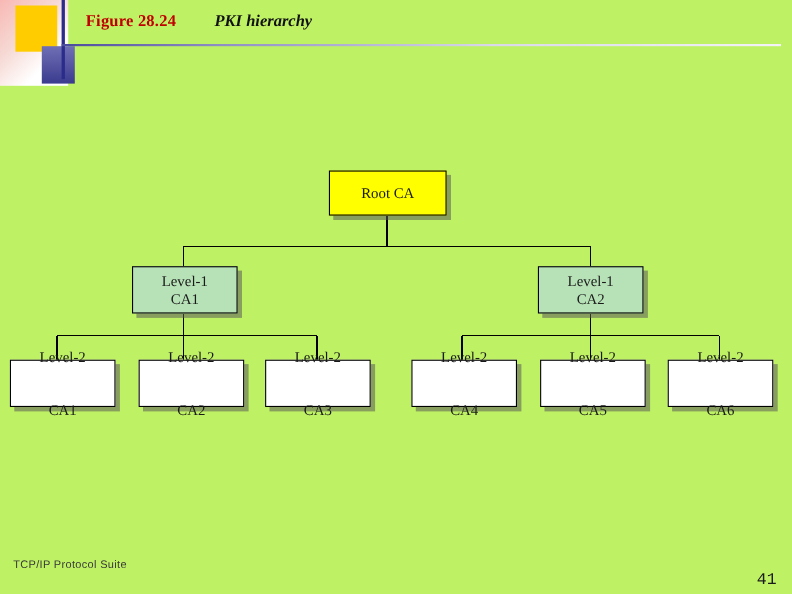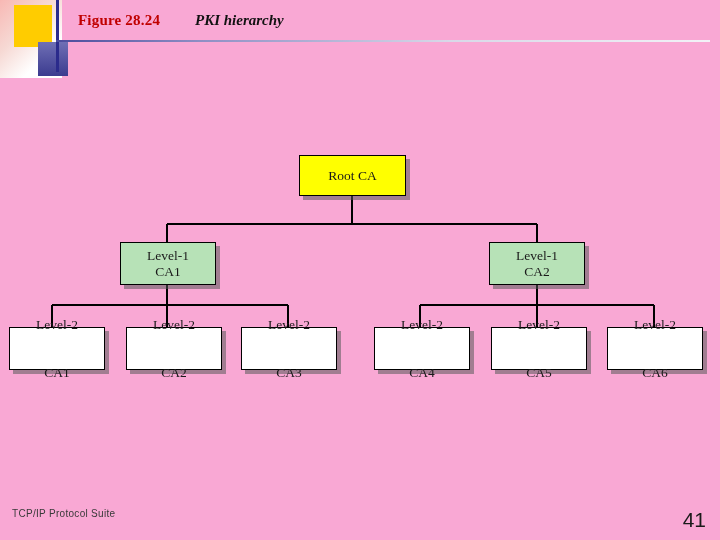--- a/index.html
+++ b/index.html
@@ -10,21 +10,21 @@
     width: 720px;
     height: 540px;
     background: #ffffff;
     font-family: "Liberation Sans", sans-serif;
     overflow: hidden;
   }
   .slide {
     position: relative;
     width: 720px;
     height: 540px;
-    background: #f9a8d4;
+    background: #bef264;
   }
 
   
   .corner-gradient {
     position: absolute;
     left: 0;
     top: 0;
     width: 62px;
     height: 78px;
     background: linear-gradient(135deg, #f8b8b4 0%, #f6d9d4 38%, #ffffff 72%);
@@ -99,23 +99,23 @@
     left: 12px;
     top: 508px;
     font-family: "Liberation Sans", sans-serif;
     font-size: 10px;
     color: #3a3a3a;
     letter-spacing: 0.3px;
   }
   .footer-right {
     position: absolute;
     right: 14px;
-    top: 508px;
-    font-family: Liberation Sans, sans-serif;
-    font-size: 21px;
+    top: 519px;
+    font-family: Liberation Mono, monospace;
+    font-size: 15px;
     color: #1a1a1a;
   }
 
   
   .diagram {
     position: absolute;
     left: 0;
     top: 0;
     width: 720px;
     height: 540px;

